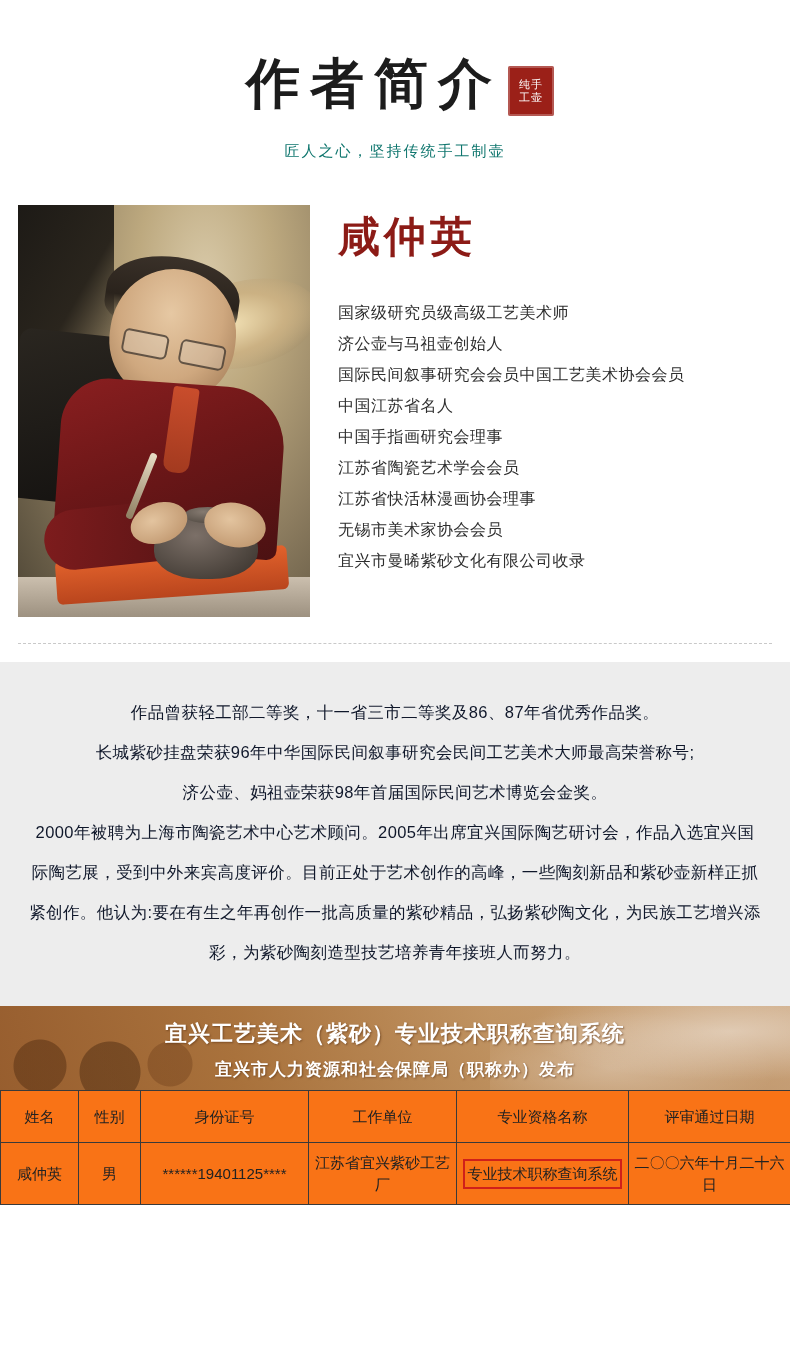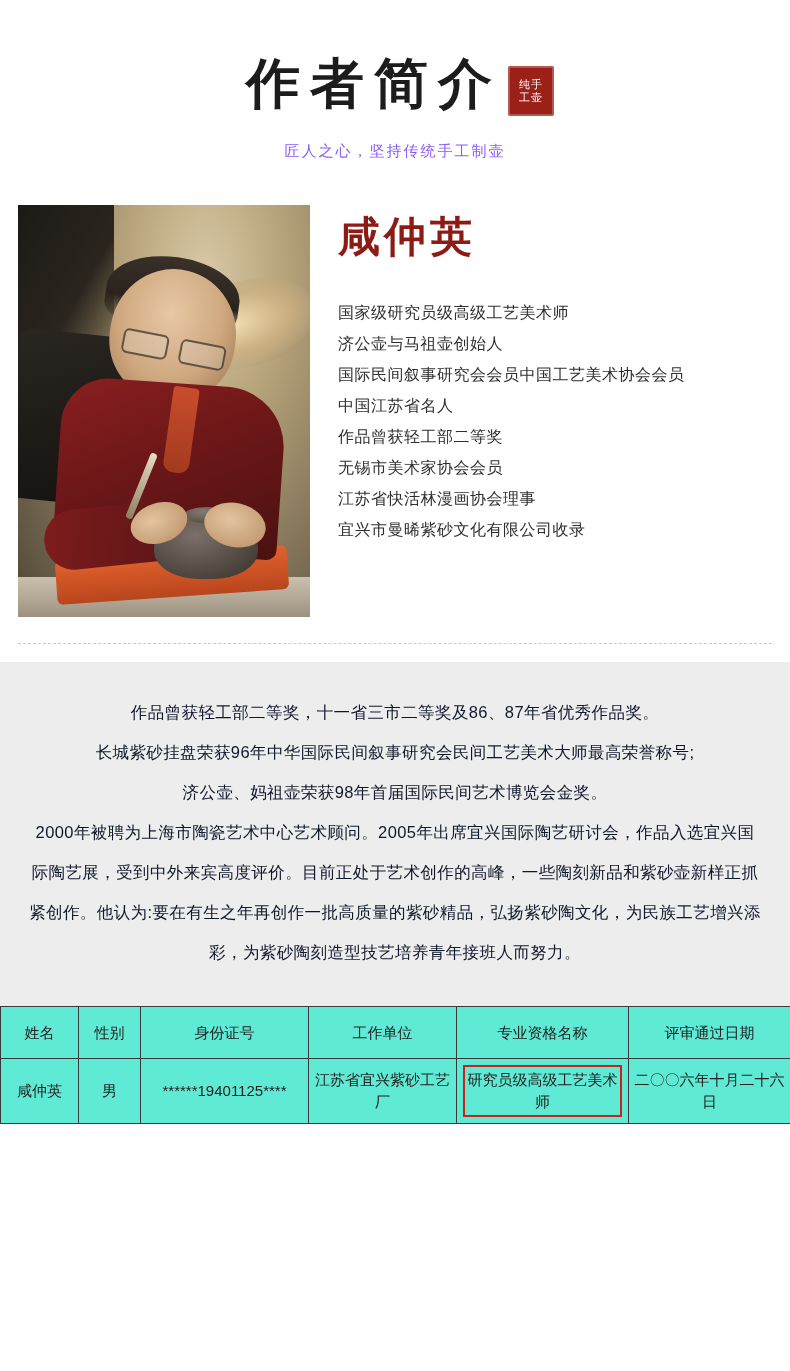--- a/index.html
+++ b/index.html
@@ -53,21 +53,21 @@
     margin-top: 14px;
     letter-spacing: 1px;
     border-radius: 2px;
     box-shadow: inset 0 0 0 2px rgba(255,255,255,0.25);
   }
   .seal span { display: block; }
   .subtitle {
     margin-top: 26px;
     font-size: 15px;
     letter-spacing: 2px;
-    color: #8b5cf6;
+    color: #0f766e;
   }
 
   
   .profile {
     display: flex;
     margin-top: 44px;
     padding: 0 18px 0 18px;
     gap: 28px;
   }
   .photo-wrap {
@@ -288,21 +288,21 @@
     font-size: 17px;
     font-weight: 700;
     letter-spacing: 1px;
     text-shadow: 1px 1px 2px rgba(90,50,20,0.6);
   }
 
   
   table.cert-table {
     width: 790px;
     border-collapse: collapse;
-    background: #5eead4;
+    background: #f97316;
     table-layout: fixed;
   }
   table.cert-table th, table.cert-table td {
     border: 1px solid #3a3a3a;
     text-align: center;
     vertical-align: middle;
     font-size: 15px;
     color: #222;
     padding: 8px 4px;
     line-height: 22px;
@@ -370,56 +370,63 @@
       </div>
     </div>
 
     <div class="info">
       <div class="person-name">咸仲英</div>
       <ul>
         <li>国家级研究员级高级工艺美术师</li>
         <li>济公壶与马祖壶创始人</li>
         <li>国际民间叙事研究会会员中国工艺美术协会会员</li>
         <li>中国江苏省名人</li>
-        <li>作品曾获轻工部二等奖</li>
+        <li>中国手指画研究会理事</li>
+        <li>江苏省陶瓷艺术学会会员</li>
+        <li>江苏省快活林漫画协会理事</li>
         <li>无锡市美术家协会会员</li>
-        <li>江苏省快活林漫画协会理事</li>
         <li>宜兴市曼晞紫砂文化有限公司收录</li>
       </ul>
     </div>
   </div>
 
   <div class="dashed-sep"></div>
 
   <div class="achievements">
     <p>作品曾获轻工部二等奖，十一省三市二等奖及86、87年省优秀作品奖。</p>
     <p>长城紫砂挂盘荣获96年中华国际民间叙事研究会民间工艺美术大师最高荣誉称号;</p>
     <p>济公壶、妈祖壶荣获98年首届国际民间艺术博览会金奖。</p>
     <p>2000年被聘为上海市陶瓷艺术中心艺术顾问。2005年出席宜兴国际陶艺研讨会，作品入选宜兴国际陶艺展，受到中外来宾高度评价。目前正处于艺术创作的高峰，一些陶刻新品和紫砂壶新样正抓紧创作。他认为:要在有生之年再创作一批高质量的紫砂精品，弘扬紫砂陶文化，为民族工艺增兴添彩，为紫砂陶刻造型技艺培养青年接班人而努力。</p>
   </div>
 
+  <div class="cert-banner">
+    <div class="pots"></div>
+    <div class="clouds"></div>
+    <div class="cert-title">宜兴工艺美术（紫砂）专业技术职称查询系统</div>
+    <div class="cert-sub">宜兴市人力资源和社会保障局（职称办）发布</div>
+  </div>
 
   <table class="cert-table">
     <thead>
       <tr>
         <th class="col1">姓名</th>
         <th class="col2">性别</th>
         <th class="col3">身份证号</th>
         <th class="col4">工作单位</th>
         <th class="col5">专业资格名称</th>
         <th class="col6">评审通过日期</th>
       </tr>
     </thead>
     <tbody>
       <tr>
         <td>咸仲英</td>
         <td>男</td>
         <td>******19401125****</td>
         <td>江苏省宜兴紫砂工艺厂</td>
         <td class="highlight-cell">
-          <span class="highlight-box">研究员级高级工艺美术师</span>
+          <span class="highlight-box">专业技术职称查询系统</span>
         </td>
         <td>二〇〇六年十月二十六日</td>
       </tr>
     </tbody>
   </table>
 
 </div>
 
 </body></html>

